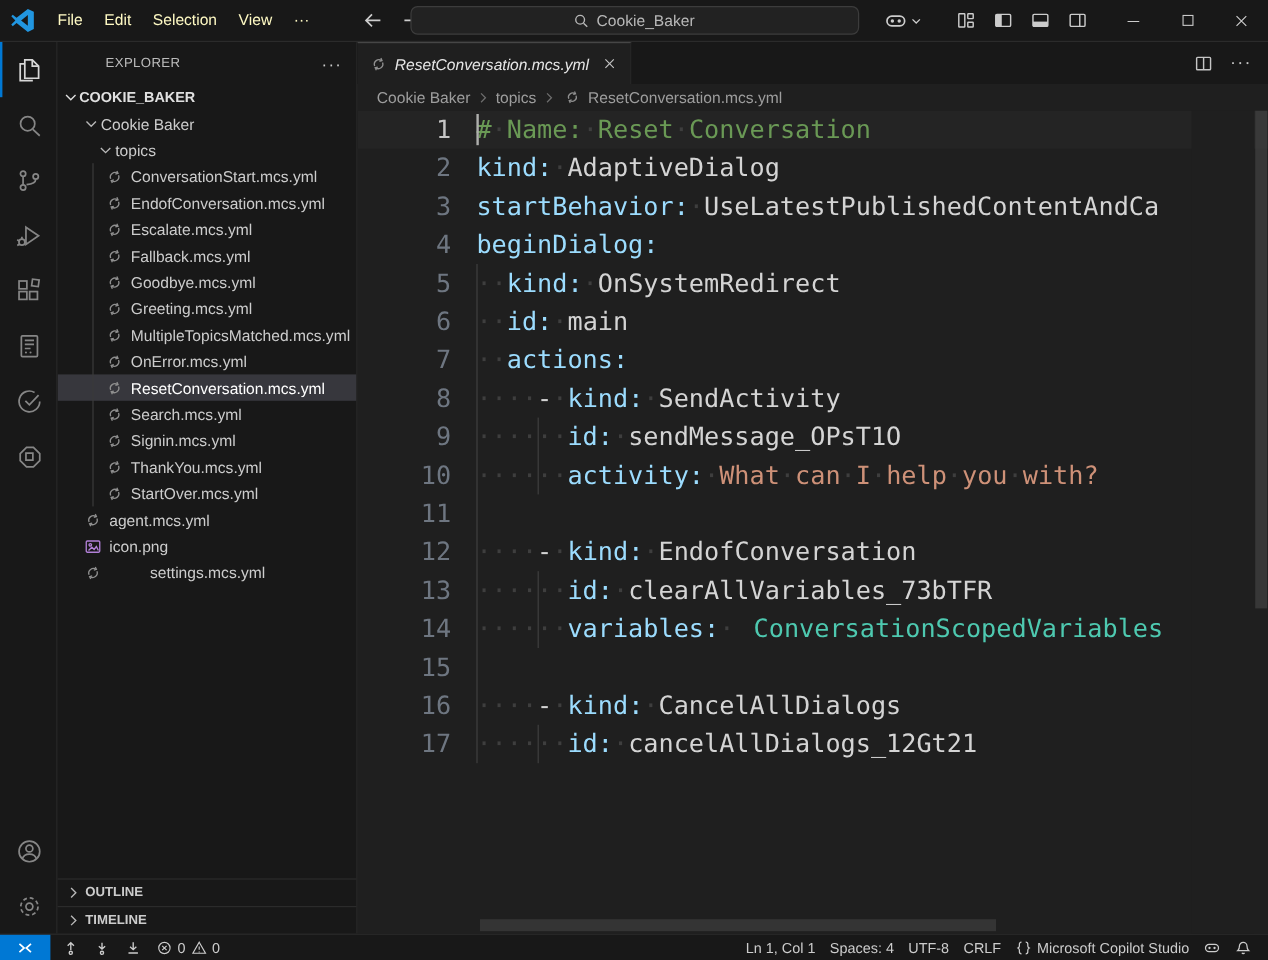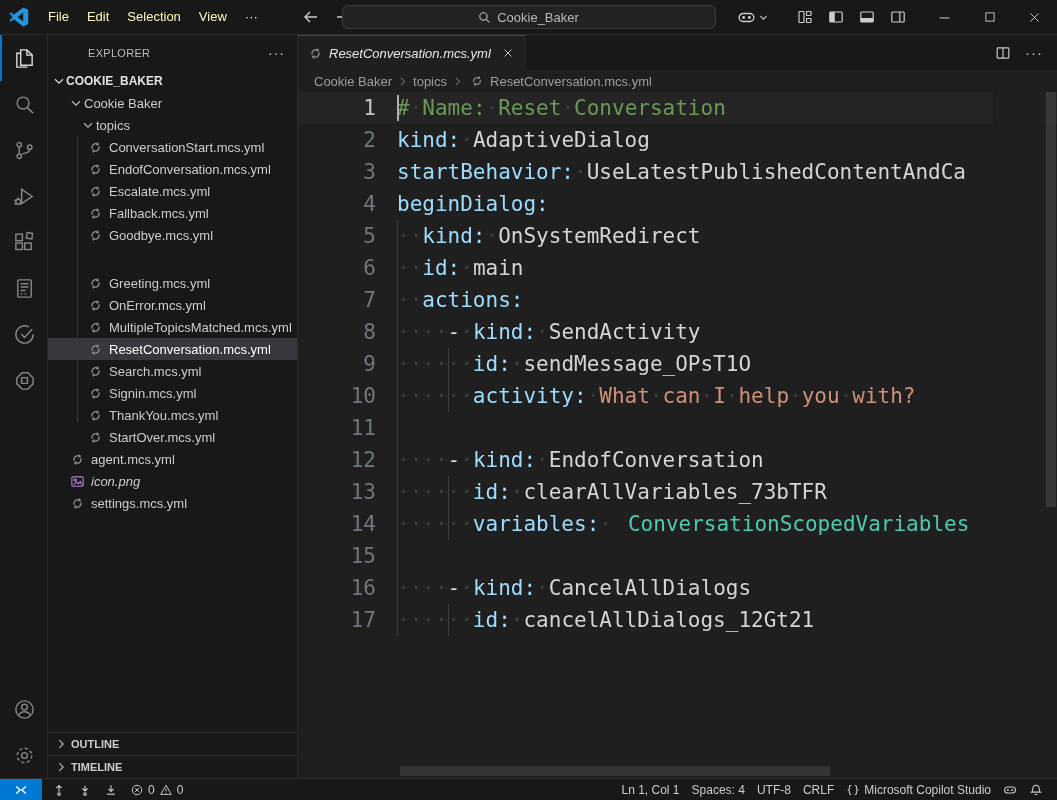--- a/index.html
+++ b/index.html
@@ -334,53 +334,53 @@
             <span class="ficon">
               <svg viewBox="0 0 16 16" fill="none" stroke="#8f8f8f" stroke-width="1.2" width="15" height="15">
                 <path d="M4.5 9.5a4 4 0 0 1 6.2-4.6"></path>
                 <path d="M10 2.6l1 2.2-2.3.6"></path>
                 <path d="M11.5 6.5a4 4 0 0 1-6.2 4.6"></path>
                 <path d="M6 13.4 5 11.2l2.3-.6"></path>
               </svg>
             </span>
             <span class="lbl">Goodbye.mcs.yml</span>
           </div>
-          <div class="row" style="padding-left: 40px; margin-top: 26px;">
+          <div class="row" style="padding-left: 40px;">
             <span class="ficon">
               <svg viewBox="0 0 16 16" fill="none" stroke="#8f8f8f" stroke-width="1.2" width="15" height="15">
                 <path d="M4.5 9.5a4 4 0 0 1 6.2-4.6"></path>
                 <path d="M10 2.6l1 2.2-2.3.6"></path>
                 <path d="M11.5 6.5a4 4 0 0 1-6.2 4.6"></path>
                 <path d="M6 13.4 5 11.2l2.3-.6"></path>
               </svg>
             </span>
             <span class="lbl">Greeting.mcs.yml</span>
           </div>
           <div class="row" style="padding-left: 40px;">
             <span class="ficon">
               <svg viewBox="0 0 16 16" fill="none" stroke="#8f8f8f" stroke-width="1.2" width="15" height="15">
                 <path d="M4.5 9.5a4 4 0 0 1 6.2-4.6"></path>
                 <path d="M10 2.6l1 2.2-2.3.6"></path>
                 <path d="M11.5 6.5a4 4 0 0 1-6.2 4.6"></path>
                 <path d="M6 13.4 5 11.2l2.3-.6"></path>
               </svg>
             </span>
+            <span class="lbl">MultipleTopicsMatched.mcs.yml</span>
+          </div>
+          <div class="row" style="padding-left: 40px;">
+            <span class="ficon">
+              <svg viewBox="0 0 16 16" fill="none" stroke="#8f8f8f" stroke-width="1.2" width="15" height="15">
+                <path d="M4.5 9.5a4 4 0 0 1 6.2-4.6"></path>
+                <path d="M10 2.6l1 2.2-2.3.6"></path>
+                <path d="M11.5 6.5a4 4 0 0 1-6.2 4.6"></path>
+                <path d="M6 13.4 5 11.2l2.3-.6"></path>
+              </svg>
+            </span>
             <span class="lbl">OnError.mcs.yml</span>
           </div>
-          <div class="row" style="padding-left: 40px;">
-            <span class="ficon">
-              <svg viewBox="0 0 16 16" fill="none" stroke="#8f8f8f" stroke-width="1.2" width="15" height="15">
-                <path d="M4.5 9.5a4 4 0 0 1 6.2-4.6"></path>
-                <path d="M10 2.6l1 2.2-2.3.6"></path>
-                <path d="M11.5 6.5a4 4 0 0 1-6.2 4.6"></path>
-                <path d="M6 13.4 5 11.2l2.3-.6"></path>
-              </svg>
-            </span>
-            <span class="lbl">MultipleTopicsMatched.mcs.yml</span>
-          </div>
           <div class="row selected" style="padding-left: 40px;">
             <span class="ficon">
               <svg viewBox="0 0 16 16" fill="none" stroke="#8f8f8f" stroke-width="1.2" width="15" height="15">
                 <path d="M4.5 9.5a4 4 0 0 1 6.2-4.6"></path>
                 <path d="M10 2.6l1 2.2-2.3.6"></path>
                 <path d="M11.5 6.5a4 4 0 0 1-6.2 4.6"></path>
                 <path d="M6 13.4 5 11.2l2.3-.6"></path>
               </svg>
             </span>
             <span class="lbl">ResetConversation.mcs.yml</span>
@@ -433,31 +433,31 @@
             <span class="ficon">
               <svg viewBox="0 0 16 16" fill="none" stroke="#8f8f8f" stroke-width="1.2" width="15" height="15">
                 <path d="M4.5 9.5a4 4 0 0 1 6.2-4.6"></path>
                 <path d="M10 2.6l1 2.2-2.3.6"></path>
                 <path d="M11.5 6.5a4 4 0 0 1-6.2 4.6"></path>
                 <path d="M6 13.4 5 11.2l2.3-.6"></path>
               </svg>
             </span>
             <span class="lbl">agent.mcs.yml</span>
           </div>
-          <div class="row" style="padding-left: 22px; font-style: italic;">
+          <div class="row" style="padding-left: 22px;">
             <span class="ficon">
               <svg viewBox="0 0 16 16" fill="none" stroke="#b180d7" stroke-width="1.2" width="15" height="15">
                 <rect x="2" y="3" width="12" height="10" rx="1"></rect>
                 <circle cx="5.6" cy="6.4" r="1.1"></circle>
                 <path d="M4 11.5 7 8.5l2 2 2-2.5 1.8 3.5"></path>
               </svg>
             </span>
             <span class="lbl">icon.png</span>
           </div>
-          <div class="row" style="padding-left: 22px;">
+          <div class="row" style="padding-left: 22px; gap: 34px;">
             <span class="ficon">
               <svg viewBox="0 0 16 16" fill="none" stroke="#8f8f8f" stroke-width="1.2" width="15" height="15">
                 <path d="M4.5 9.5a4 4 0 0 1 6.2-4.6"></path>
                 <path d="M10 2.6l1 2.2-2.3.6"></path>
                 <path d="M11.5 6.5a4 4 0 0 1-6.2 4.6"></path>
                 <path d="M6 13.4 5 11.2l2.3-.6"></path>
               </svg>
             </span>
             <span class="lbl">settings.mcs.yml</span>
           </div>

